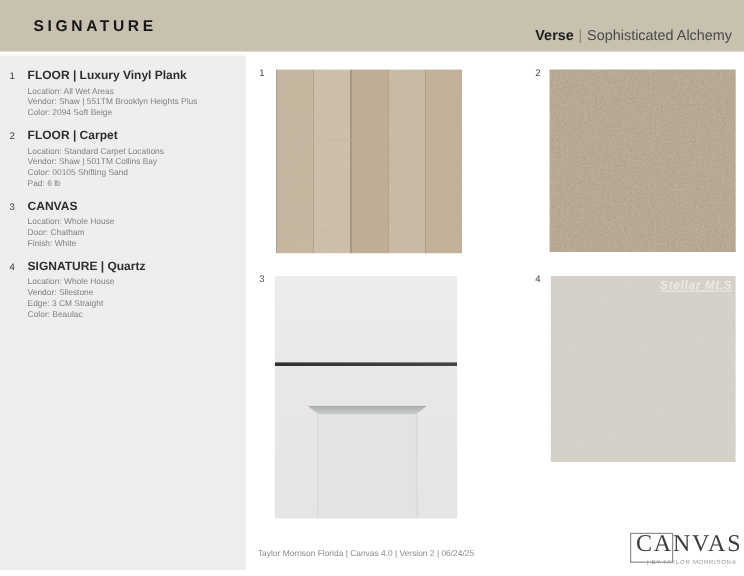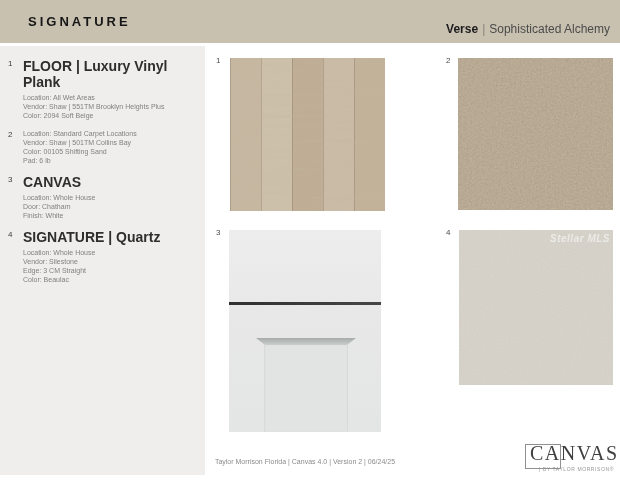--- a/index.html
+++ b/index.html
@@ -26,21 +26,21 @@
   .sidebar {
     position: absolute; left: 0; top: 46px; width: 205px; height: 429px;
     background: #efeeec; padding: 12px 8px 0 8px;
   }
   .spec-item { display: flex; margin-bottom: 9px; }
   .spec-num {
     width: 15px; flex: 0 0 15px; font-size: 8px; color: #3c3c3c; padding-top: 1px;
   }
   .spec-body { flex: 1; }
   .spec-title {
-    font-size: 14px; font-weight: bold; color: #2e2e2e; margin-bottom: 3px;
+    font-size: 10px; font-weight: bold; color: #2e2e2e; margin-bottom: 3px;
   }
   .spec-detail {
     font-size: 7px; color: #818181; line-height: 9px;
   }
 
   
   .swatch-num { position: absolute; font-size: 8px; color: #4a4a4a; }
   .num-1 { left: 216px; top: 56px; }
   .num-2 { left: 446px; top: 56px; }
   .num-3 { left: 216px; top: 228px; }
@@ -71,21 +71,21 @@
   .cab-band { position: absolute; left: 27px; top: 33px; width: 100px; height: 7px;
     background: linear-gradient(180deg, #a7acaa, #c9cdcb);
     clip-path: polygon(0 0, 100% 0, calc(100% - 9px) 100%, 9px 100%); }
   .cab-panel { position: absolute; left: 35px; top: 40px; width: 84px; height: 87px;
     background: #e2e4e3;
     box-shadow: inset 1px 0 1px rgba(0,0,0,0.05), inset -1px 0 1px rgba(0,0,0,0.05); }
 
   
   .watermark { position: absolute; right: 3px; top: 3px;
     font-size: 10px; font-weight: bold; font-style: italic;
-    color: rgba(255,255,255,0.55); letter-spacing: 0.5px; }
+    color: rgba(255,255,255,0.55); letter-spacing: 0.5px; text-decoration: underline; }
 
   
   .footer-text { position: absolute; left: 155px; top: 458px; width: 300px;
     text-align: center; font-size: 7px; color: #8c8c8c; }
 
   
   .logo { position: absolute; left: 524px; top: 441px; width: 92px; height: 34px; }
   .logo-box { position: absolute; left: 1px; top: 3px; width: 36px; height: 25px;
     border: 1px solid #8f8f8f; }
   .logo-word { position: absolute; left: 6px; top: 1px;
@@ -114,20 +114,21 @@
         <div class="spec-title">FLOOR | Luxury Vinyl Plank</div>
         <div class="spec-detail">Location: All Wet Areas</div>
         <div class="spec-detail">Vendor: Shaw | 551TM Brooklyn Heights Plus</div>
         <div class="spec-detail">Color: 2094 Soft Beige</div>
       </div>
     </div>
 
     <div class="spec-item">
       <div class="spec-num">2</div>
       <div class="spec-body">
+        <div class="spec-title">FLOOR | Carpet</div>
         <div class="spec-detail">Location: Standard Carpet Locations</div>
         <div class="spec-detail">Vendor: Shaw | 501TM Collins Bay</div>
         <div class="spec-detail">Color: 00105 Shifting Sand</div>
         <div class="spec-detail">Pad: 6 lb</div>
       </div>
     </div>
 
     <div class="spec-item">
       <div class="spec-num">3</div>
       <div class="spec-body">

